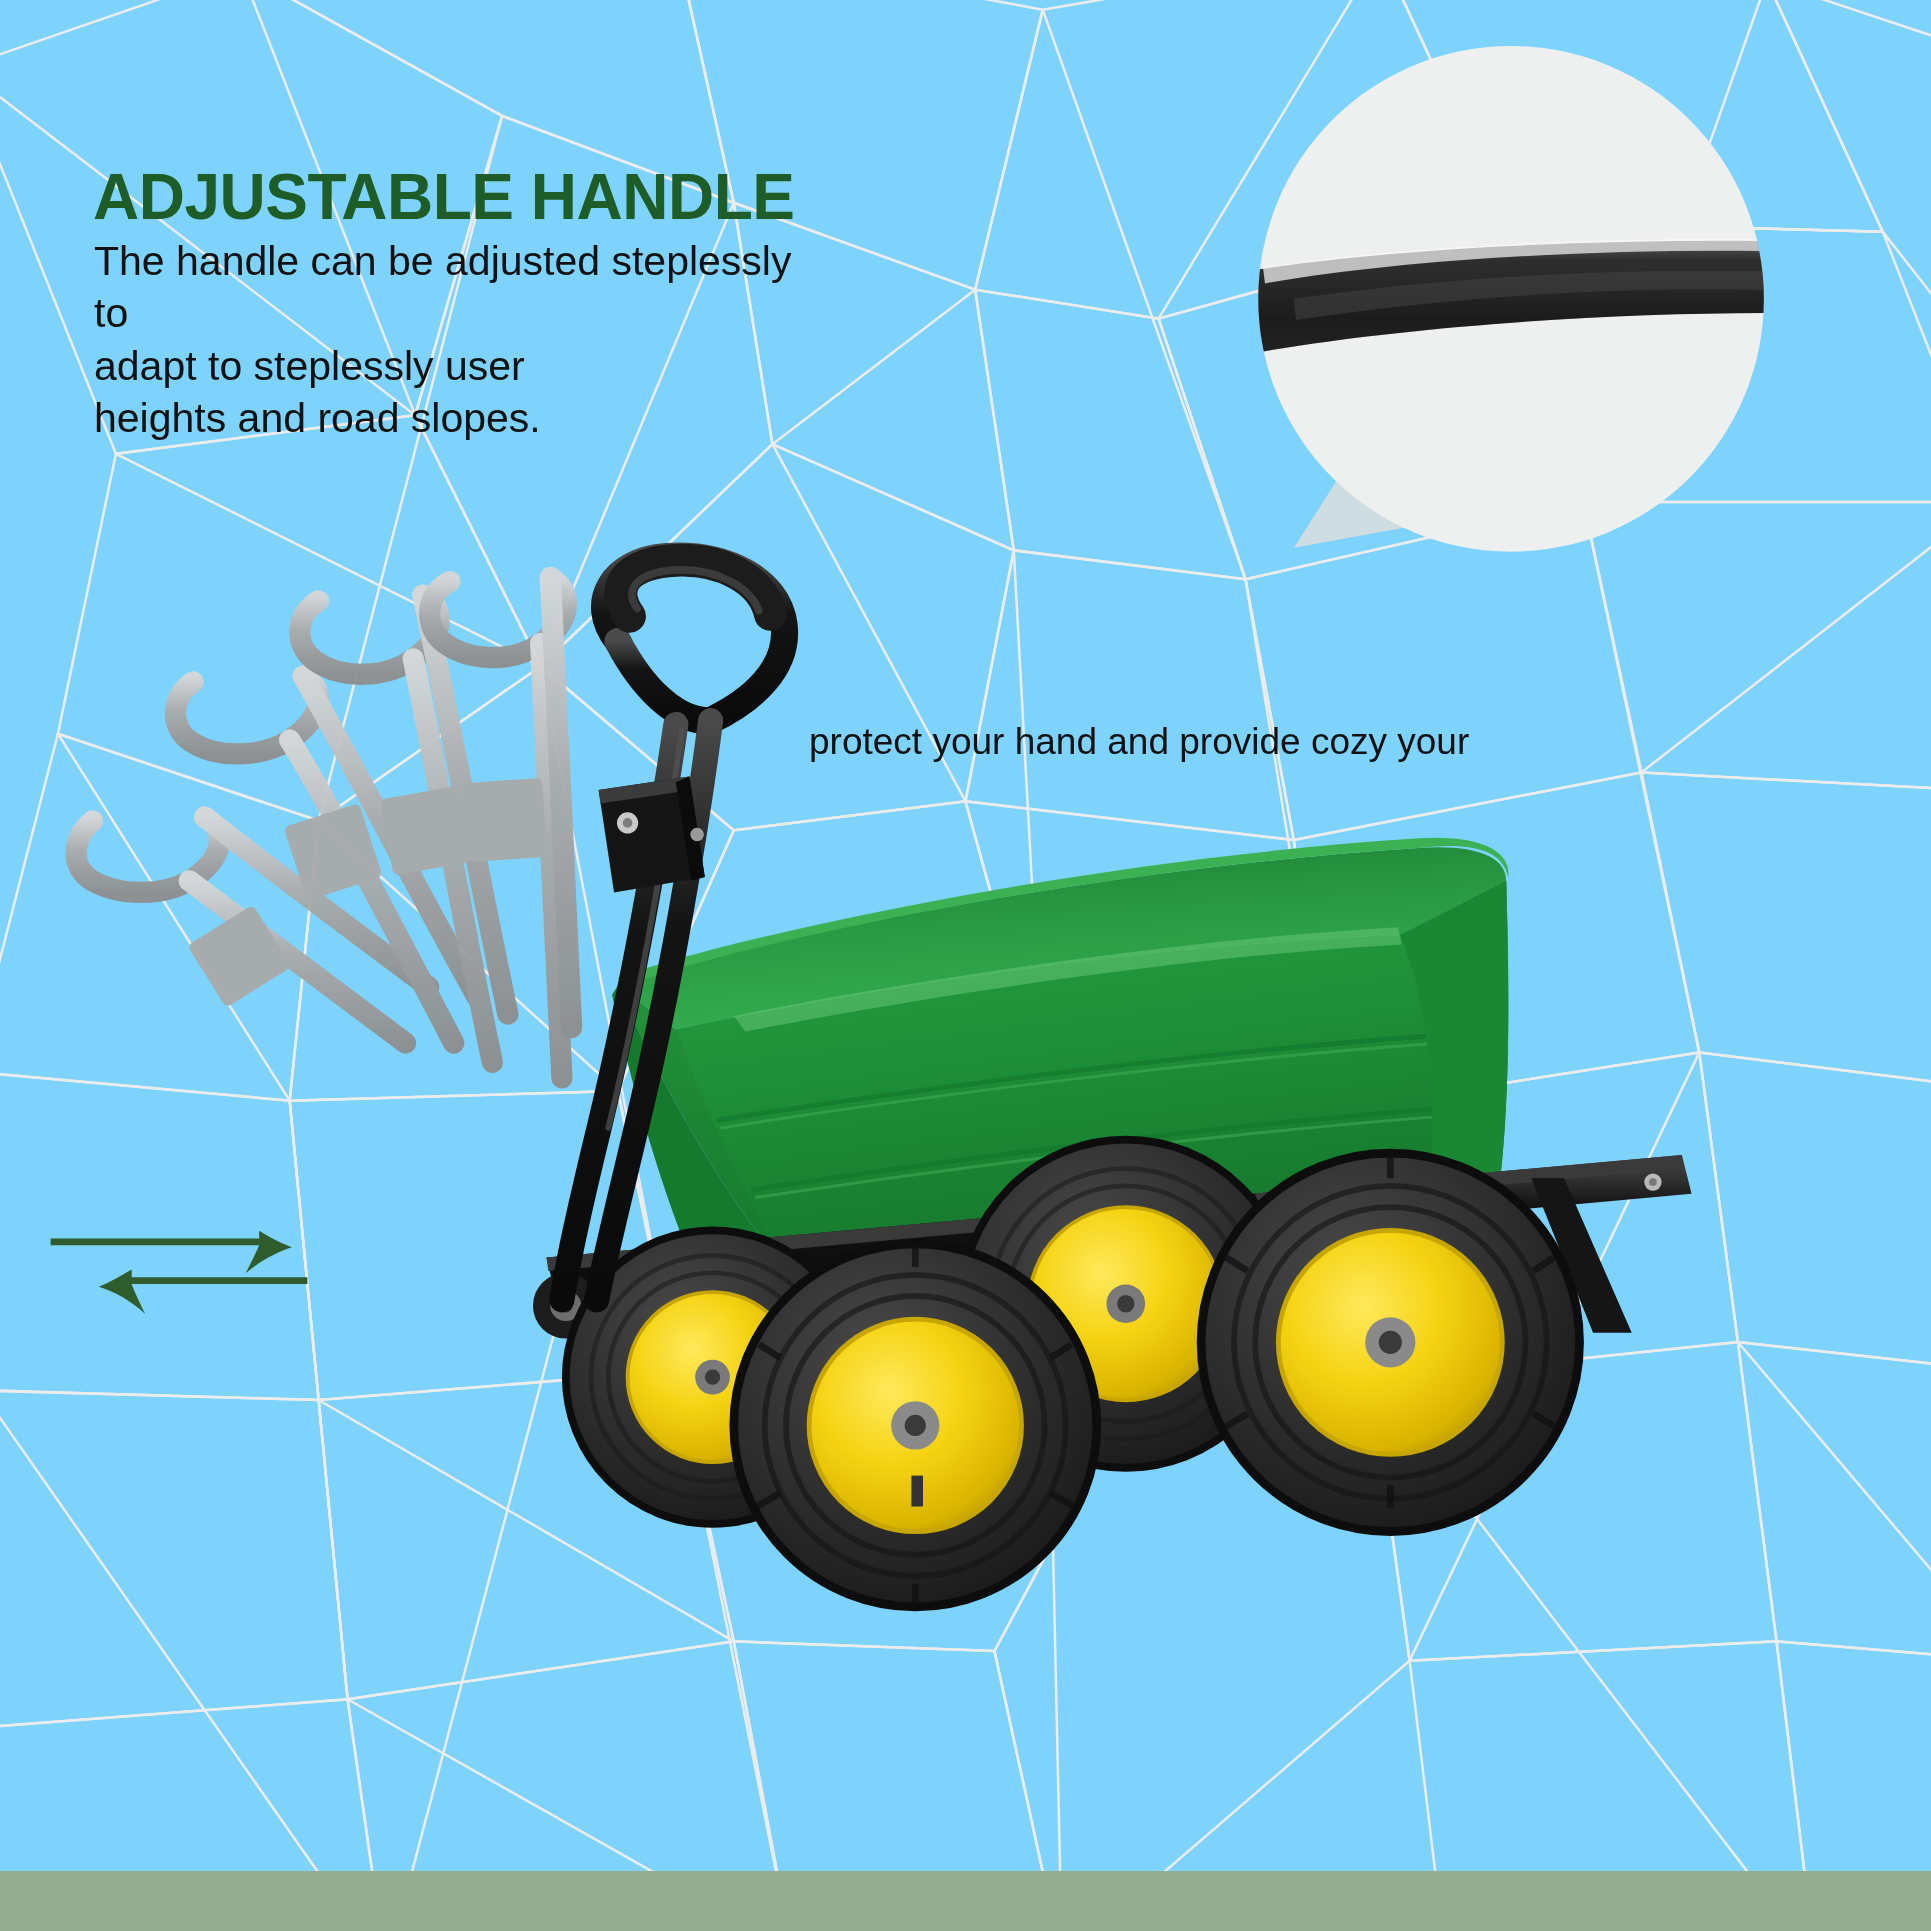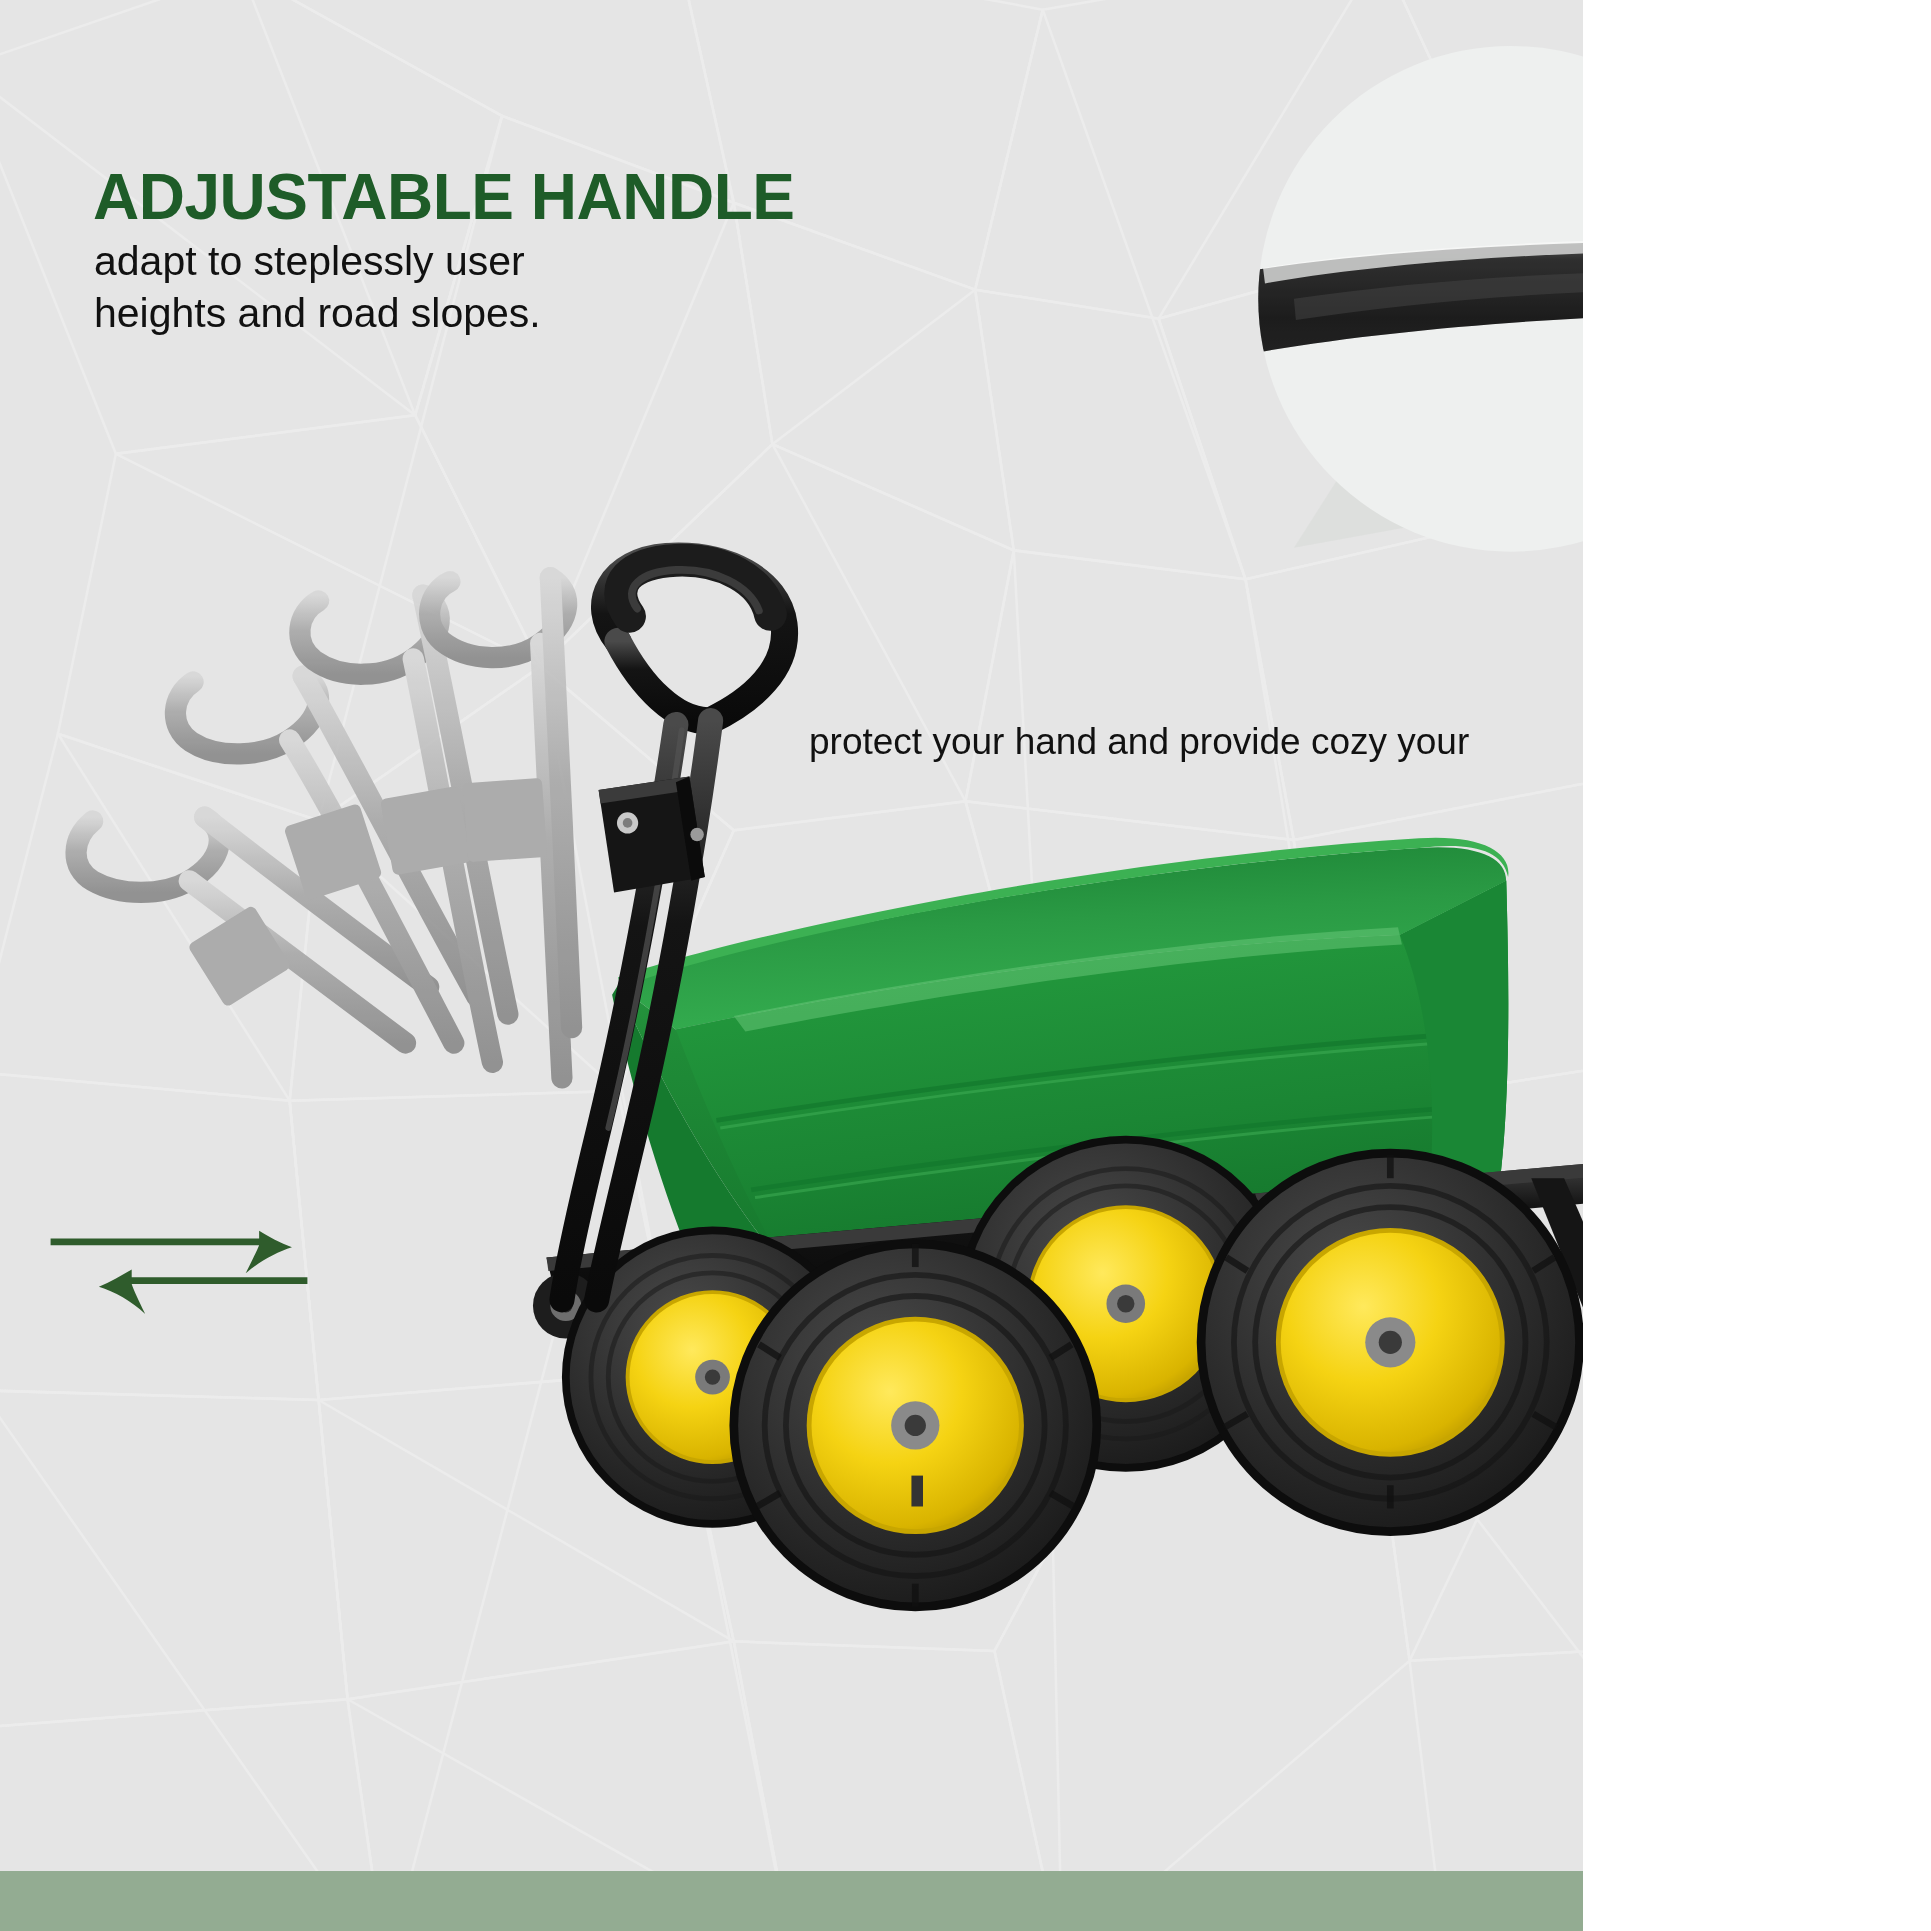--- a/index.html
+++ b/index.html
@@ -3,22 +3,22 @@
 <meta charset="utf-8">
 <style>
   html,body{margin:0;padding:0;}
   body{
     width:1931px;height:1931px;
     background:#ffffff;
     font-family:"Liberation Sans", sans-serif;
     overflow:hidden;
   }
   #stage{
-    position:relative;width:1583px;height:1931px;overflow:hidden;
-    background:#e5e5e5;
+    position:relative;width:1931px;height:1931px;overflow:hidden;
+    background:#7dd3fc;
   }
 
   
   #bg-mesh{position:absolute;inset:0;width:1931px;height:1931px;}
 
   
   #footer-band{
     position:absolute;left:0;bottom:0;width:1931px;height:60px;
     background:#93ac92;
   }
@@ -106,20 +106,21 @@
                M300 1140 L360 1760 M640 1130 L400 2040 M700 1420 L820 2020
                M1080 1120 L1100 2030 M1380 1150 L1180 1430 M1760 1090 L1460 1720
                M330 1450 L760 1700 M1420 1430 L1880 2030 M1800 1390 L2080 1720
                M-20 1440 L400 2040 M360 1760 L820 2020"></path>
     </g>
   </svg>
 
   <div class="headline" id="adjustable-title">ADJUSTABLE HANDLE</div>
 
   <div class="subtext" id="adjustable-desc">
+    <div>The handle can be adjusted steplessly to</div>
     <div>adapt to steplessly user</div>
     <div>heights and road slopes.</div>
   </div>
 
 
   <div class="subtext" id="eva-desc">protect your hand and provide cozy your</div>
 
   <svg id="callout-wrap" viewBox="0 0 1230 600">
     <defs>
       <clipPath id="circClip">

